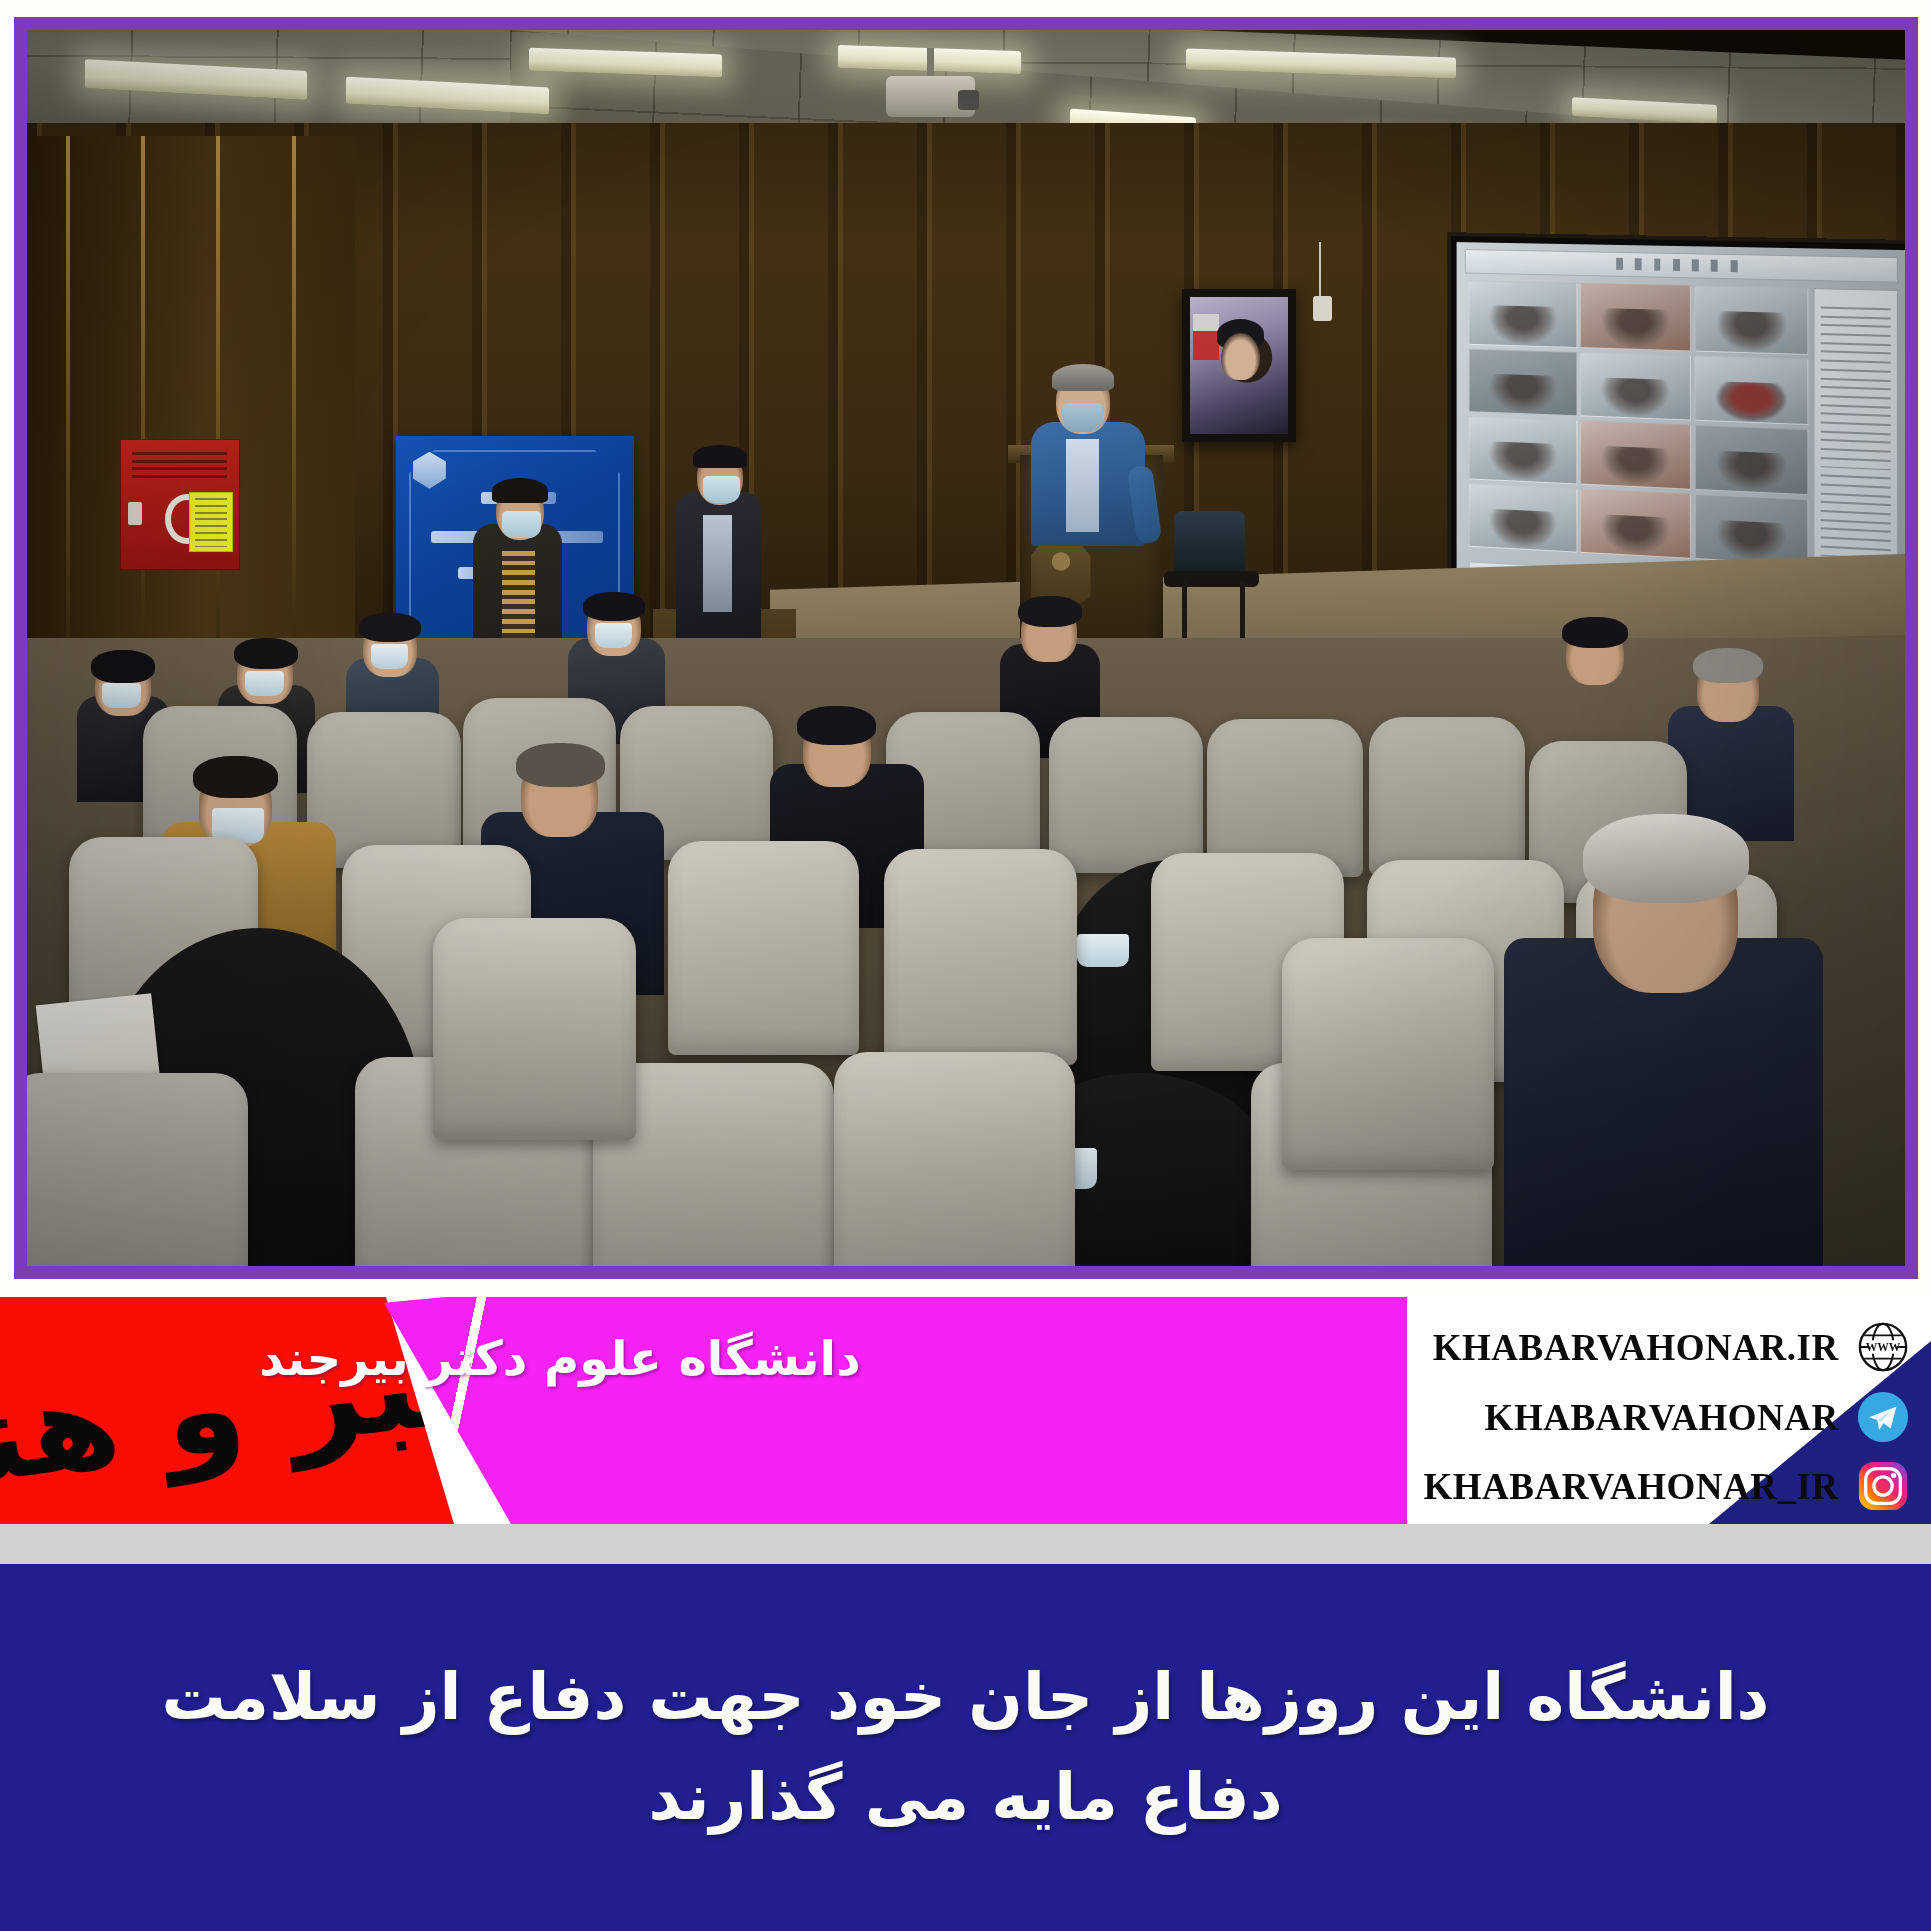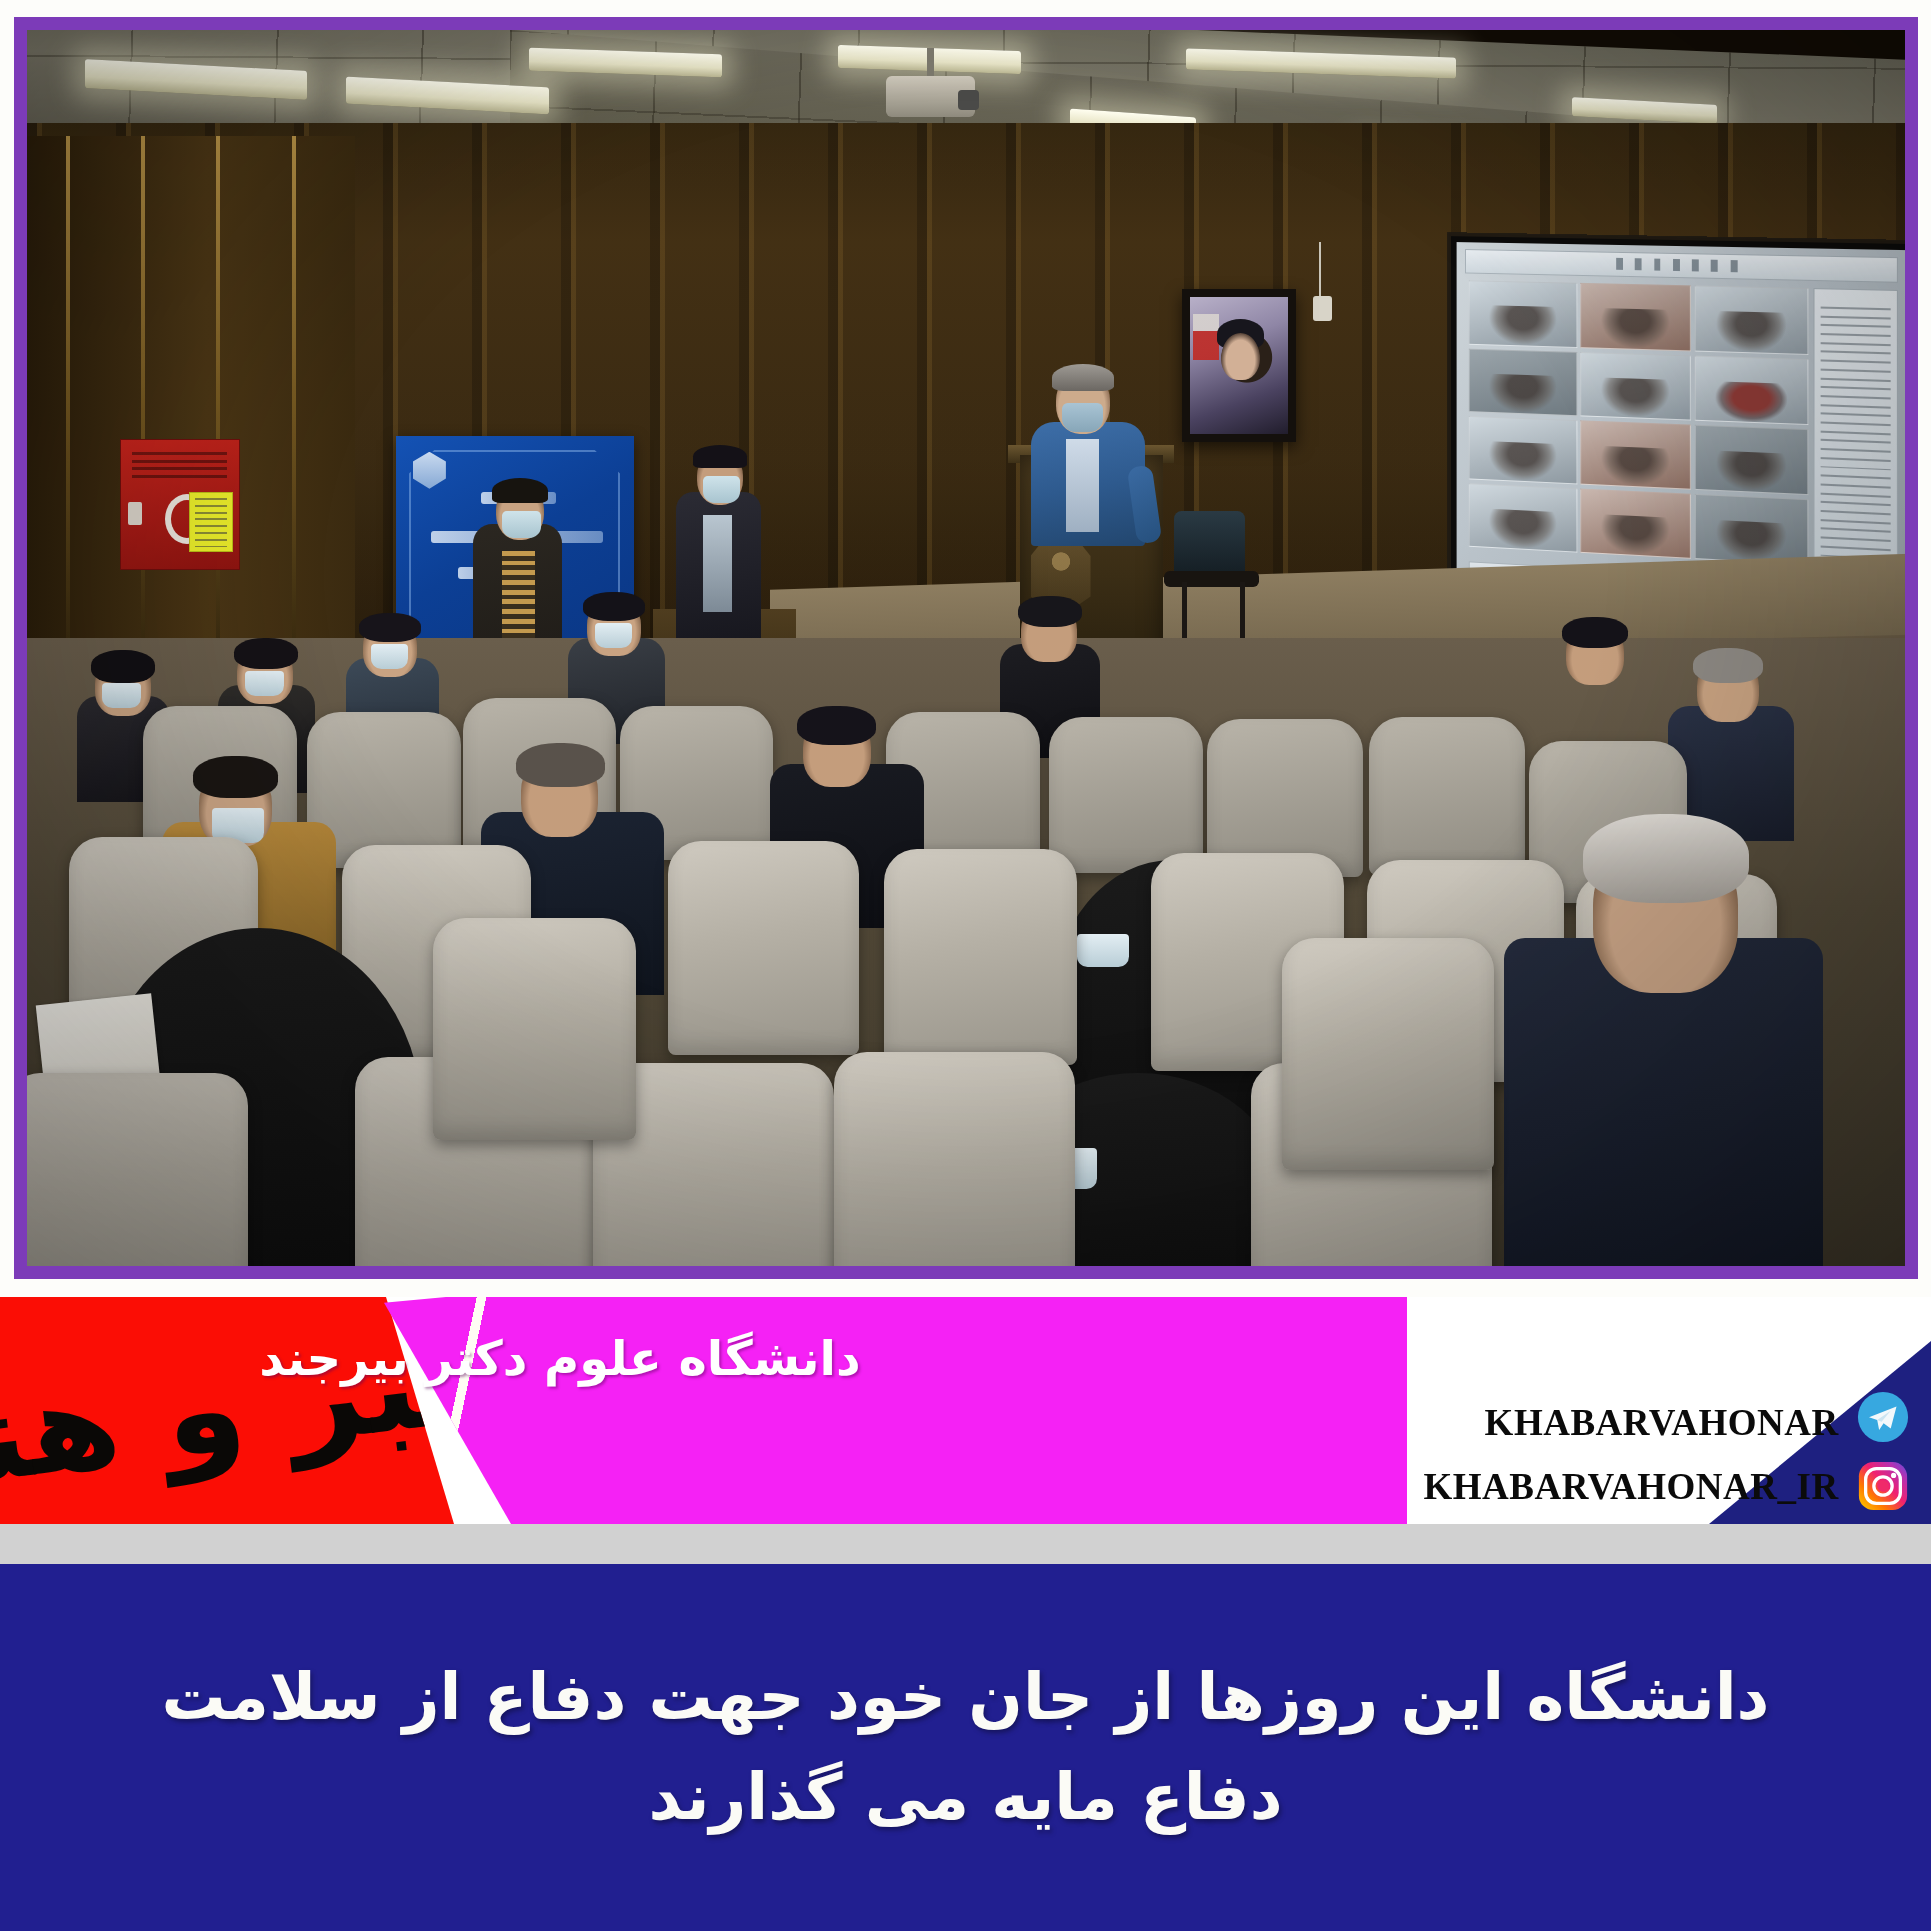--- a/index.html
+++ b/index.html
@@ -466,21 +466,21 @@
   #navy-tri {
     position: absolute; right: 0; bottom: 0; width: 222px; height: 183px;
     background: #1e2080;
     clip-path: polygon(100% 0, 100% 100%, 0 100%);
   }
   .social-row {
     position: absolute; right: 21px; display: flex; align-items: center;
     gap: 17.4px; direction: ltr;
   }
   .social-row.r1 { top: 23px; }
-  .social-row.r2 { top: 93px; align-items: flex-end; }
+  .social-row.r2 { top: 93px; }
   .social-row.r3 { top: 162px; }
   .social-label {
     color: #0b0b0b;
     font-family: "Liberation Serif", serif;
     font-weight: 700; font-size: 37px; letter-spacing: 0.5px;
     white-space: nowrap;
   }
   .social-ico { width: 54px; height: 54px; flex: 0 0 54px; position: relative; }
 
   
@@ -734,20 +734,34 @@
     <div id="name-magenta">
       <div class="divider"></div>
     </div>
     <div id="name-text">
       <div>دانشگاه  علوم دکتر بیرجند</div>
     </div>
 
     <div id="social-block">
       <div id="navy-tri"></div>
 
+      <div class="social-row r1">
+        <span class="social-label">KHABARVAHONAR.IR</span>
+        <span class="social-ico">
+          <svg viewBox="0 0 56 56" width="54" height="54" aria-hidden="true">
+            <circle cx="28" cy="28" r="24" fill="none" stroke="#111" stroke-width="2.4"></circle>
+            <ellipse cx="28" cy="28" rx="11" ry="24" fill="none" stroke="#111" stroke-width="2.1"></ellipse>
+            <line x1="4" y1="28" x2="52" y2="28" stroke="#111" stroke-width="2.1"></line>
+            <line x1="8.5" y1="16" x2="47.5" y2="16" stroke="#111" stroke-width="1.7"></line>
+            <line x1="8.5" y1="40" x2="47.5" y2="40" stroke="#111" stroke-width="1.7"></line>
+            <rect x="14" y="21" width="28" height="14" fill="#fff" stroke="none"></rect>
+            <text x="28" y="32" font-family="Liberation Serif, serif" font-size="12" font-weight="700" fill="#111" text-anchor="middle">WWW</text>
+          </svg>
+        </span>
+      </div>
 
       <div class="social-row r2">
         <span class="social-label">KHABARVAHONAR</span>
         <span class="social-ico">
           <svg viewBox="0 0 56 56" width="54" height="54" aria-hidden="true">
             <circle cx="28" cy="28" r="26" fill="#37a8e0"></circle>
             <path d="M42 17 L13.5 28.2 L22 31 L24 41.5 L28.6 34.6 L36 40 Z" fill="#f2f8fb"></path>
             <path d="M22 31 L36 21.5 L26.5 32.8 Z" fill="#cbe4f1"></path>
           </svg>
         </span>

